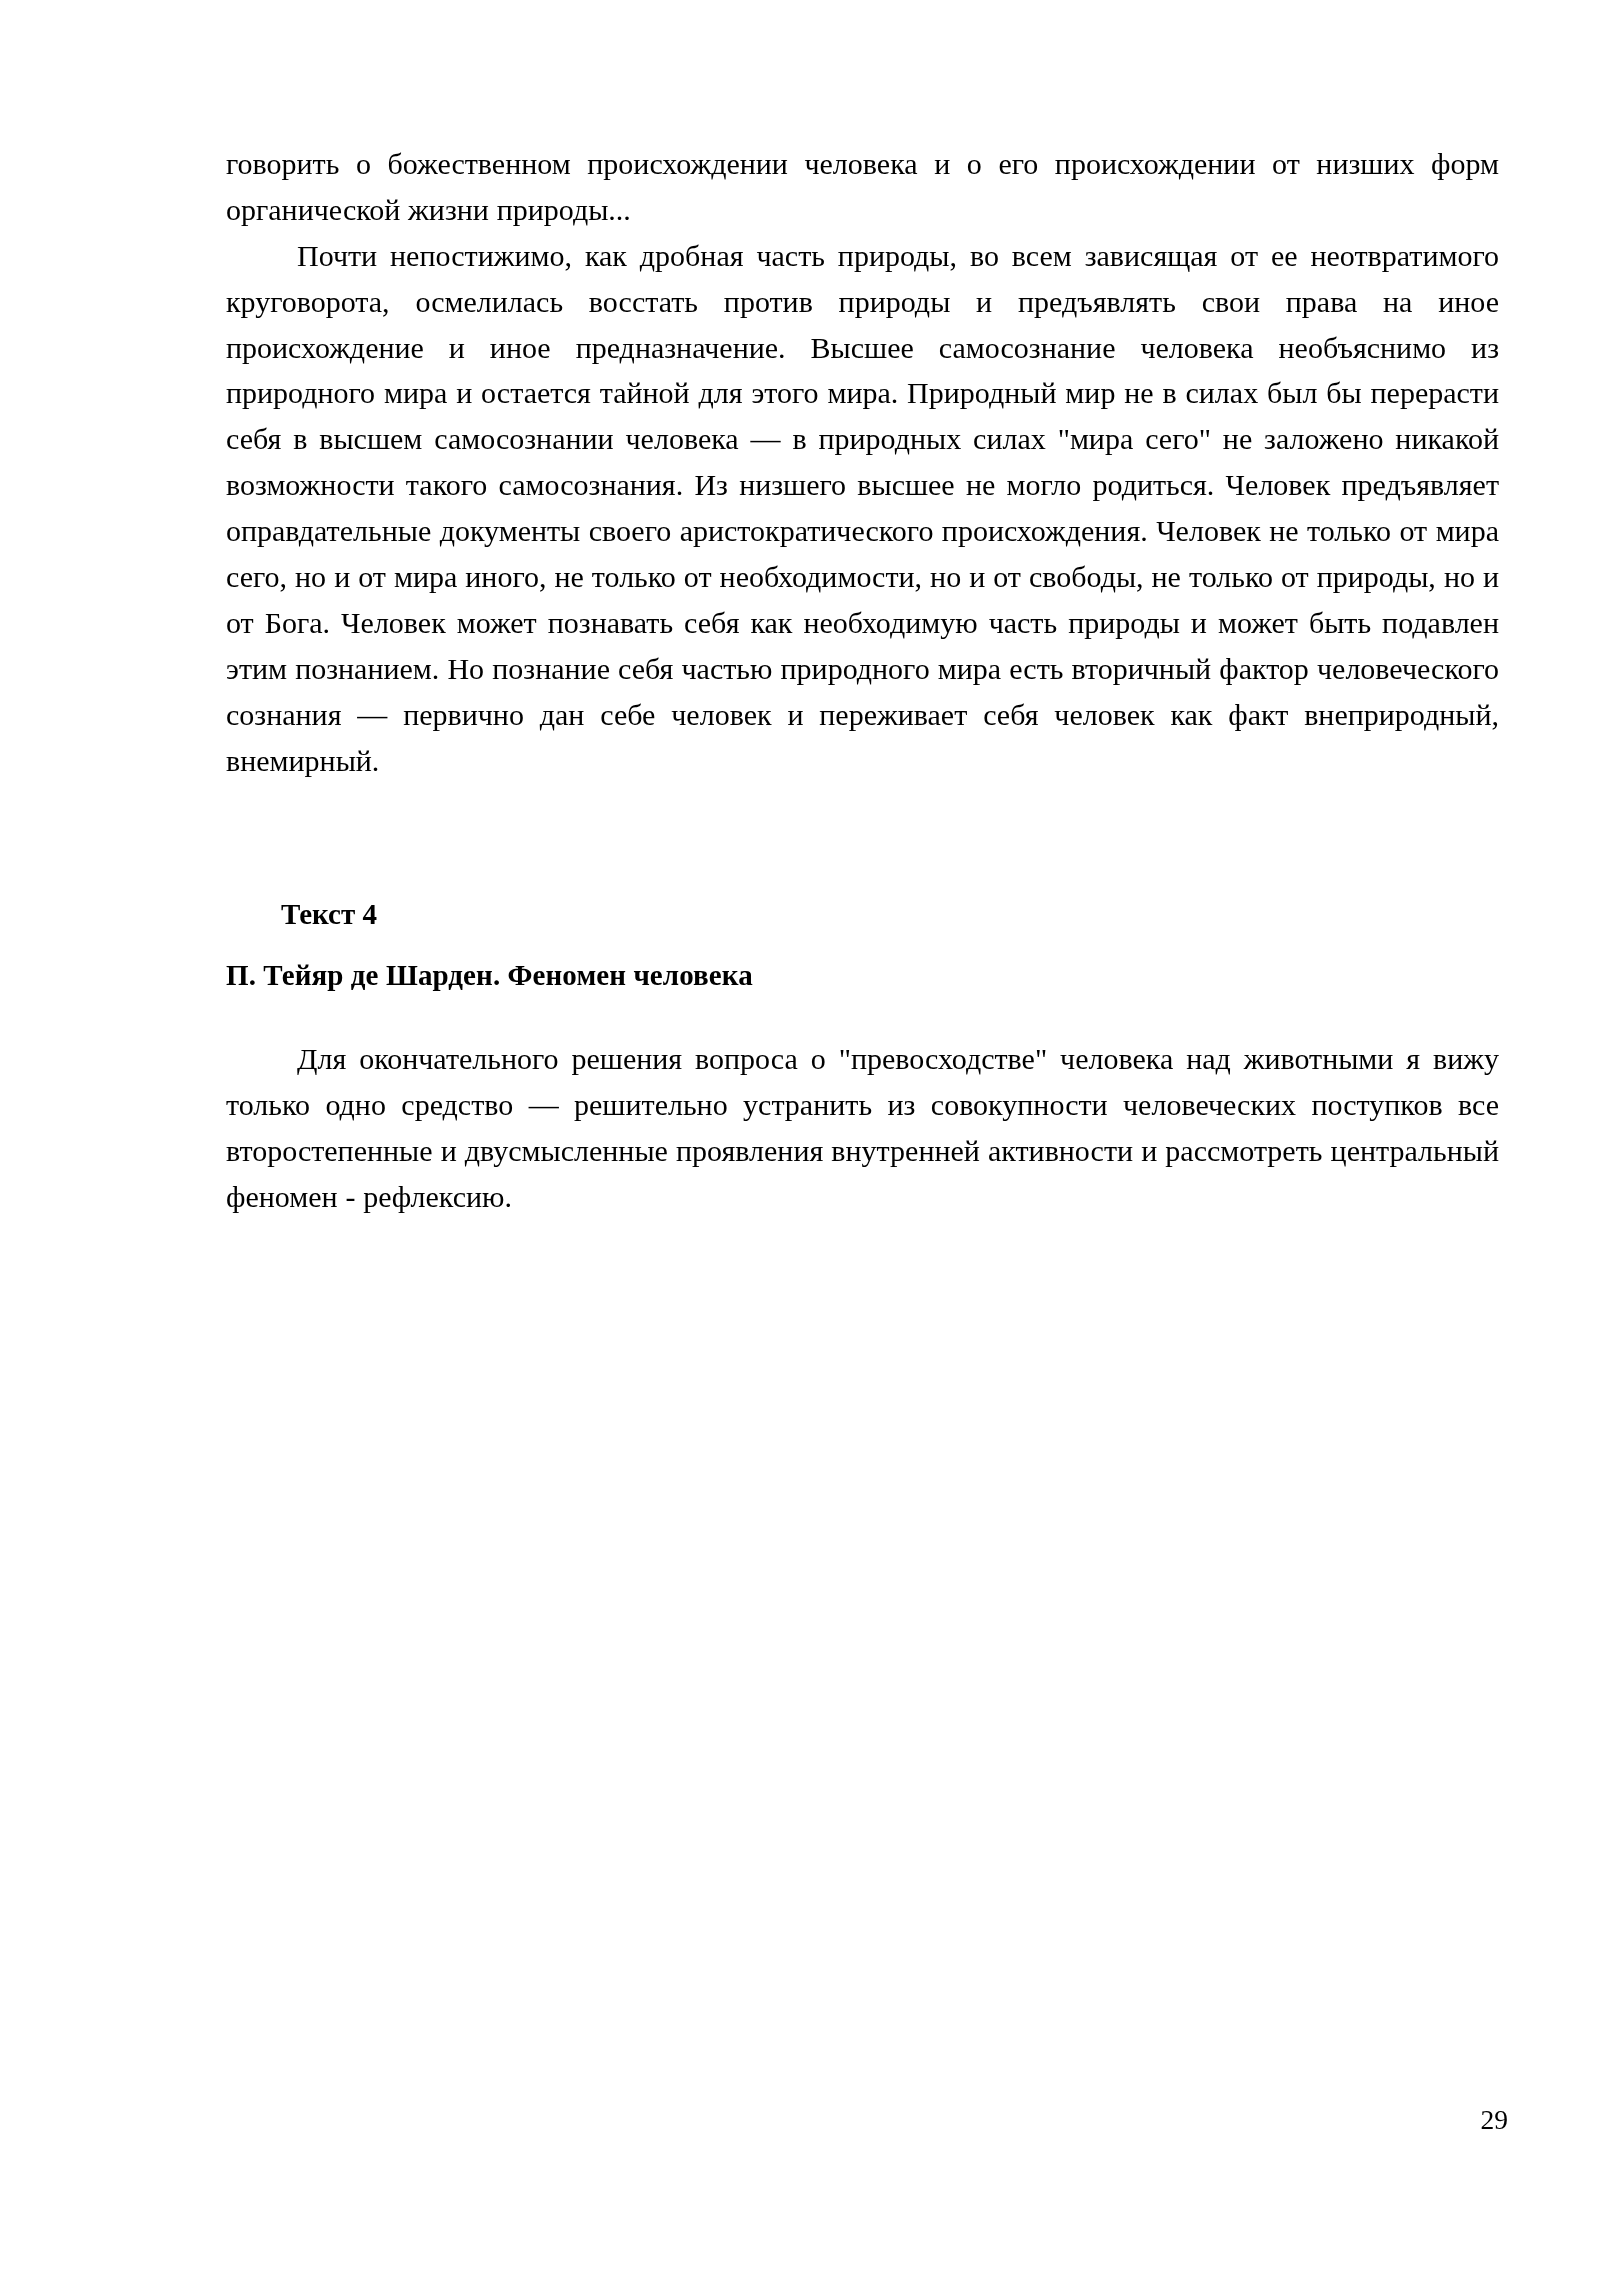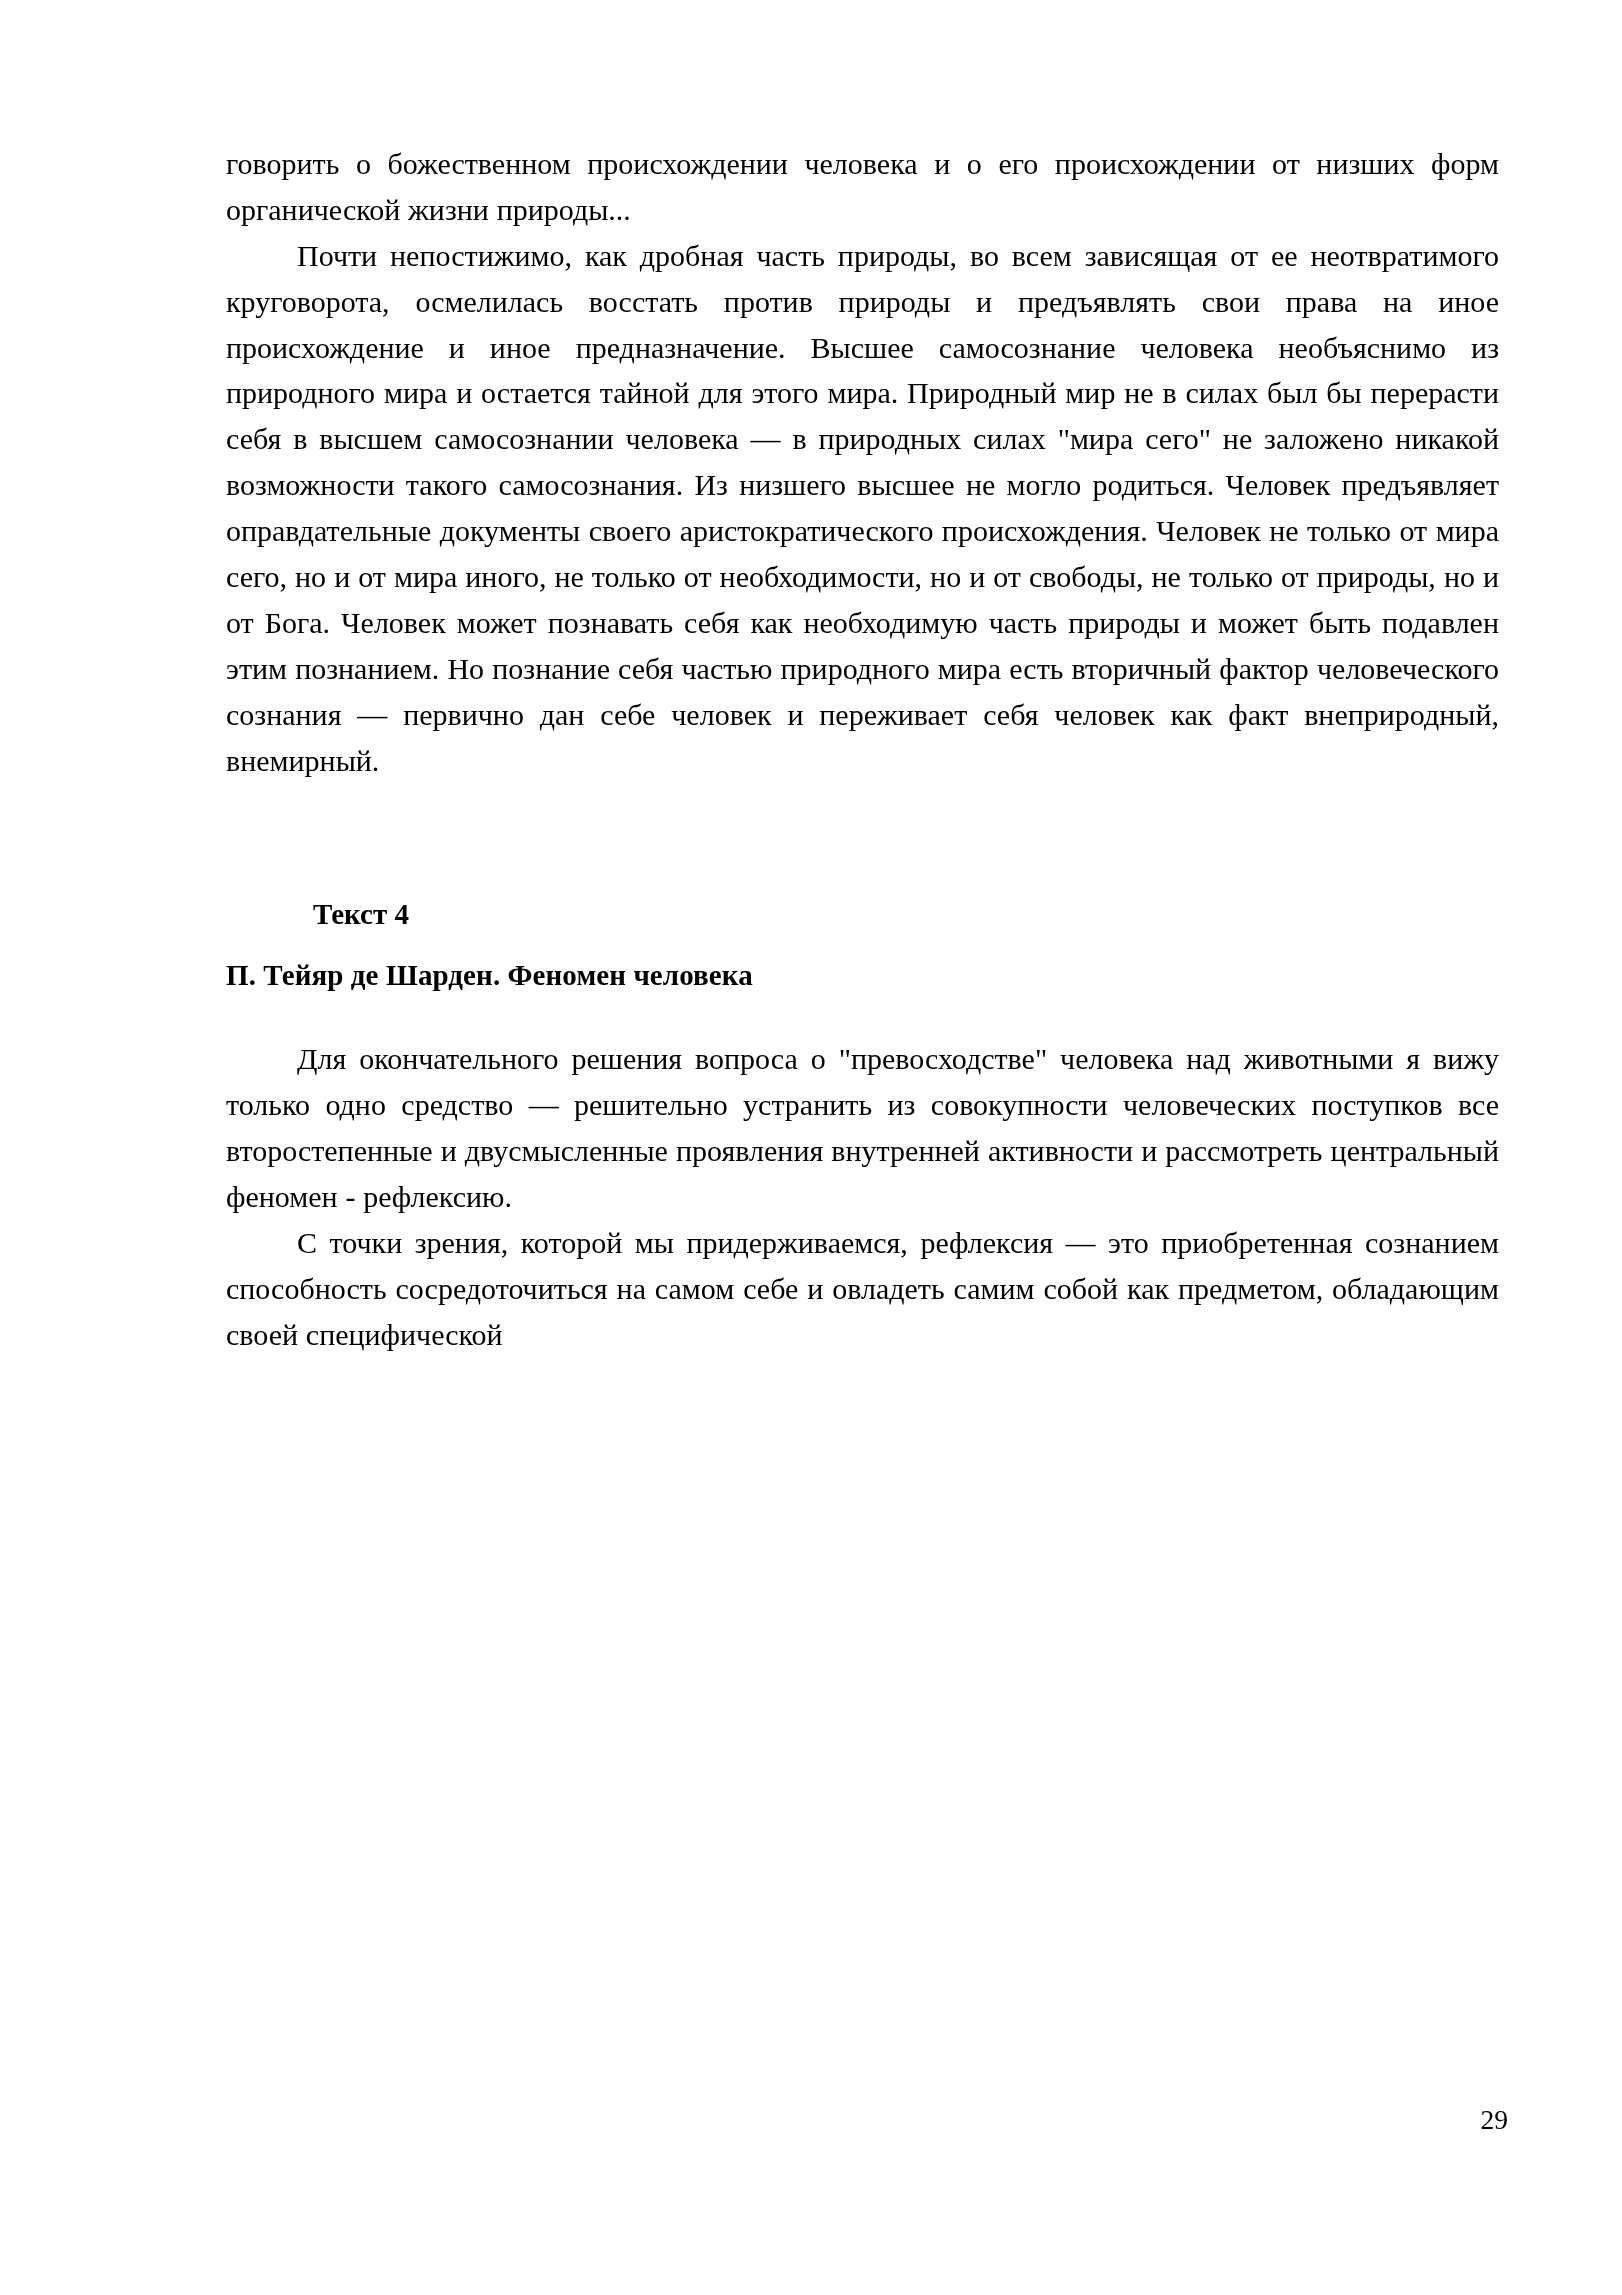--- a/index.html
+++ b/index.html
@@ -49,21 +49,21 @@
   .spacer-md {
     height: 39px;
   }
   .spacer-sm {
     height: 17px;
   }
   .label-tekst {
     font-size: 29px;
     font-weight: bold;
     line-height: 1.5;
-    margin-left: 87px;
+    margin-left: 55px;
   }
   .heading-center {
     font-size: 29px;
     font-weight: bold;
     text-align: left;
     line-height: 1.5;
     letter-spacing: 0.1px;
   }
   .page-number {
     position: absolute;
@@ -89,19 +89,18 @@
     <div class="label-tekst">Текст 4</div>
 
     <div class="spacer-sm"></div>
 
     <div class="heading-center">П. Тейяр де Шарден. Феномен человека</div>
 
     <div class="spacer-md"></div>
 
     <p class="para indent">Для окончательного решения вопроса о "превосходстве" человека над животными я вижу только одно средство — решительно устранить из совокупности человеческих поступков все второстепенные и двусмысленные проявления внутренней активности и рассмотреть центральный феномен - рефлексию.</p>
 
-    <p class="para indent">С точки зрения, которой мы придерживаемся, рефлексия — это приобретенная сознанием способность сосредоточиться на самом себе и овладеть самим собой как предметом, обладающим своей специфической</p>
 
   </div>
 
   <div class="page-number">29</div>
 </div>
 
 
 </body></html>

